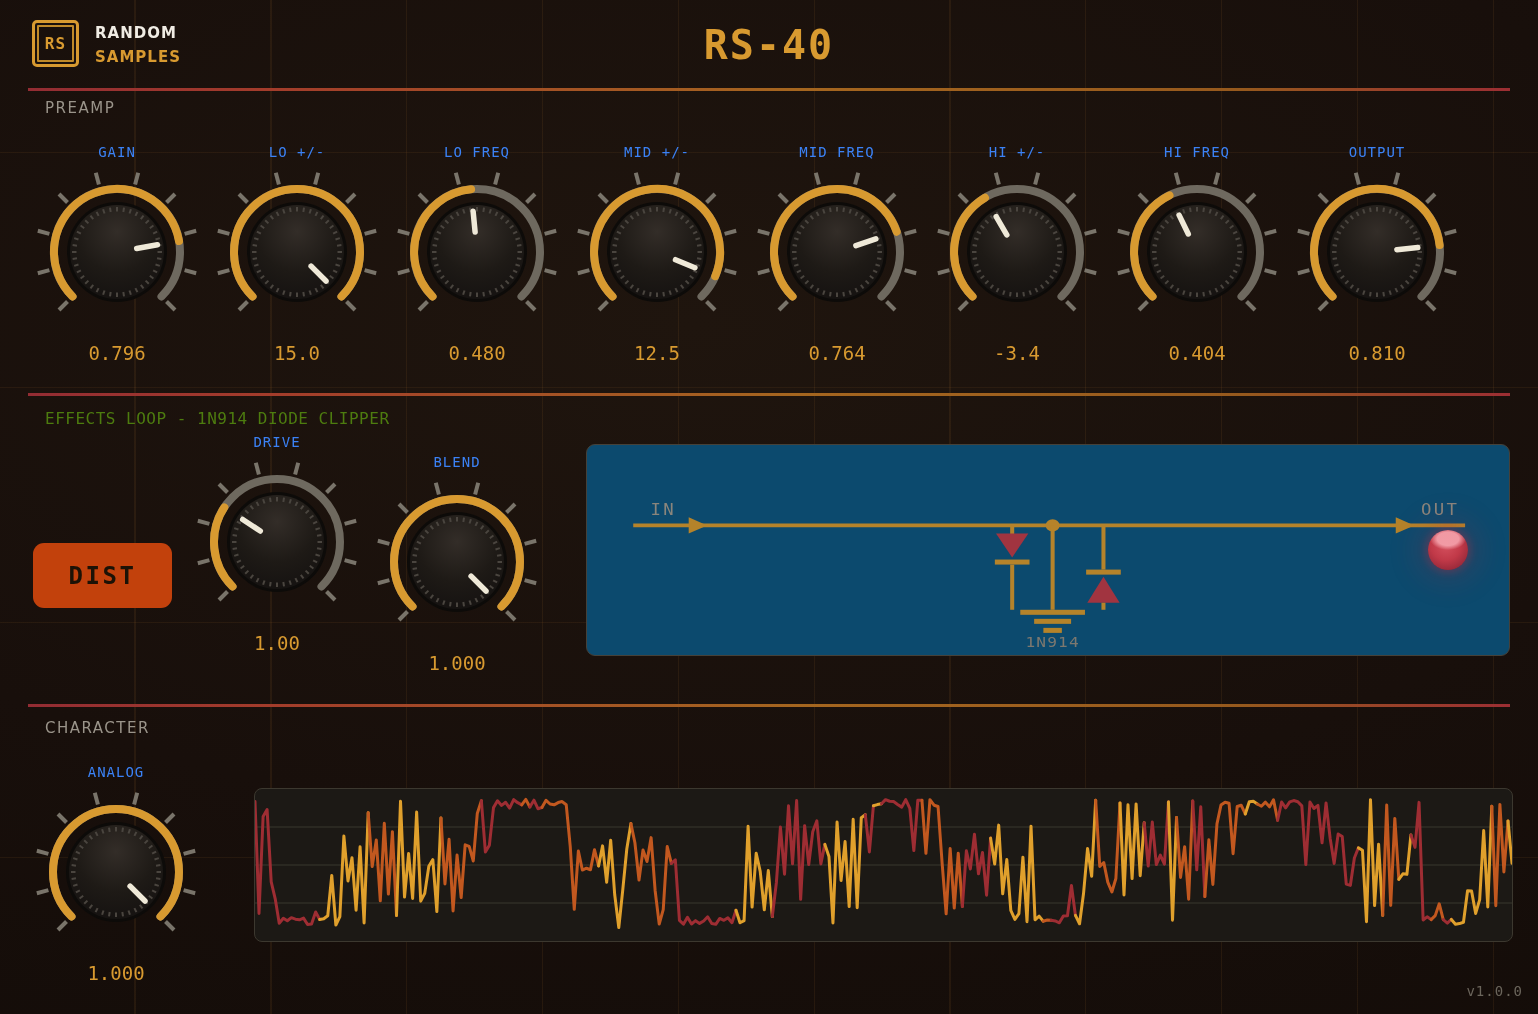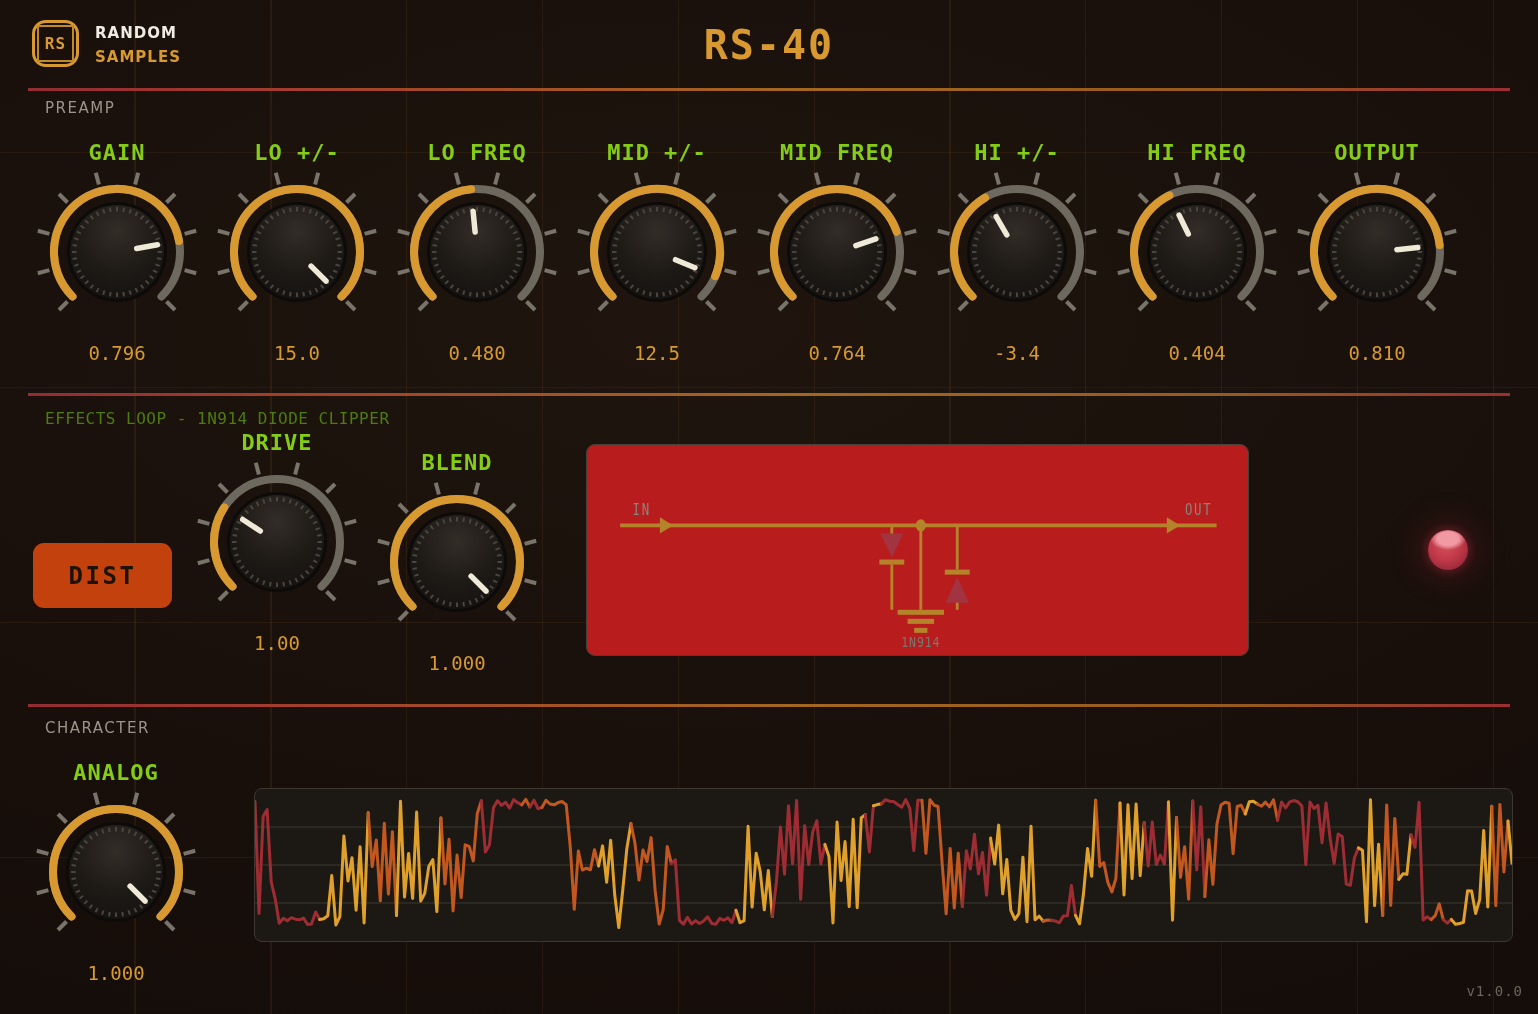--- a/index.html
+++ b/index.html
@@ -12,49 +12,49 @@
   }
   #bg{position:absolute;inset:0;
     background:radial-gradient(120% 90% at 45% 32%, #1f150e 0%, #180f0b 55%, #130c08 100%);}
   #grid{position:absolute;inset:0;
     background-image:
       repeating-linear-gradient(90deg, transparent 0 134.5px, rgba(190,125,50,.10) 134.5px 135.8px),
       repeating-linear-gradient(0deg, transparent 0 233.8px, rgba(190,125,50,.09) 233.8px 235px);
     background-position:0 0, 0 78px;}
   
   #logo-box{position:absolute;left:32px;top:20px;width:47px;height:47px;
-    border:3px solid #d89a30;border-radius:14px;}
+    border:3px solid #d89a30;border-radius:5px;}
   #logo-box::after{content:"";position:absolute;inset:2px;border:2px solid #c08a2a;border-radius:1px;}
   #logo-box span{position:absolute;inset:0;display:flex;align-items:center;justify-content:center;
     font-size:16px;font-weight:bold;color:#d89a30;letter-spacing:1px;}
   #brand{position:absolute;left:95px;top:21px;font-family:"DejaVu Sans",sans-serif;font-weight:bold;
     font-size:15px;letter-spacing:1px;line-height:24px;}
   #brand-top{color:#f0ece4}
   #brand-bottom{color:#d89a30}
   #title{position:absolute;left:0;right:0;top:22px;text-align:center;
     font-family:"DejaVu Sans Mono",monospace;font-size:40px;font-weight:bold;
     letter-spacing:2px;color:#d89a30;}
   .divider{position:absolute;left:28px;right:28px;height:2.5px;
     background:linear-gradient(90deg,#932c33 0%,#a33c2b 16%,#a5661f 52%,#96591d 82%,#9c2e33 100%);}
   .section-label{position:absolute;left:45px;font-family:"DejaVu Sans",sans-serif;
     font-weight:normal;font-size:15px;letter-spacing:1.5px;color:#9a948a;white-space:nowrap;}
   #effects-label{font-family:"DejaVu Sans Mono",monospace;font-size:16px;letter-spacing:.5px;color:#4d7c0f;}
   
   .knob{position:absolute;width:170px;display:flex;flex-direction:column;align-items:center;}
-  .knob-label{font-size:22px;font-weight:bold;letter-spacing:1px;color:#84cc16;
+  .knob-label{font-size:14px;font-weight:normal;letter-spacing:1px;color:#3b82f6;
     height:21px;line-height:21px;margin-bottom:5px;white-space:nowrap;}
   .knob-value{font-size:19px;font-weight:normal;color:#d89a30;margin-top:6px;}
   .knob svg{display:block}
   
   #dist-btn{position:absolute;left:33px;top:543px;width:139px;height:65px;
     background:#c2410c;border:none;border-radius:11px;cursor:pointer;
     font-family:"DejaVu Sans Mono",monospace;font-size:24px;font-weight:bold;
     letter-spacing:2.5px;color:#1c1206;}
-  #circuit-panel{position:absolute;left:586px;top:444px;width:663px;height:212px;
-    background:#b91c1c;border:1.5px solid #454139;border-radius:9px;}
+  #circuit-panel{position:absolute;left:586px;top:444px;width:924px;height:212px;
+    background:#0c4a6e;border:1.5px solid #454139;border-radius:9px;}
   #circuit-panel svg{display:block;width:100%;height:100%}
   .wire{stroke:#b5832a;stroke-width:3.5}
   .wirefill{fill:#b5832a}
   .diode{fill:#a13440}
   .cio{fill:#8a857c;font-family:"DejaVu Sans Mono",monospace;font-size:15px;letter-spacing:2px}
   .cpart{fill:#7d786f;font-family:"DejaVu Sans Mono",monospace;font-size:14px;letter-spacing:1px}
   #led{position:absolute;left:1428px;top:530px;width:40px;height:40px;border-radius:50%;
     background:
       radial-gradient(45% 28% at 50% 22%, rgba(243,158,168,.95) 0 60%, rgba(243,158,168,0) 100%),
       radial-gradient(circle at 45% 38%, #d4505e 0%, #c13948 45%, #98293a 78%, #7e2231 100%);

